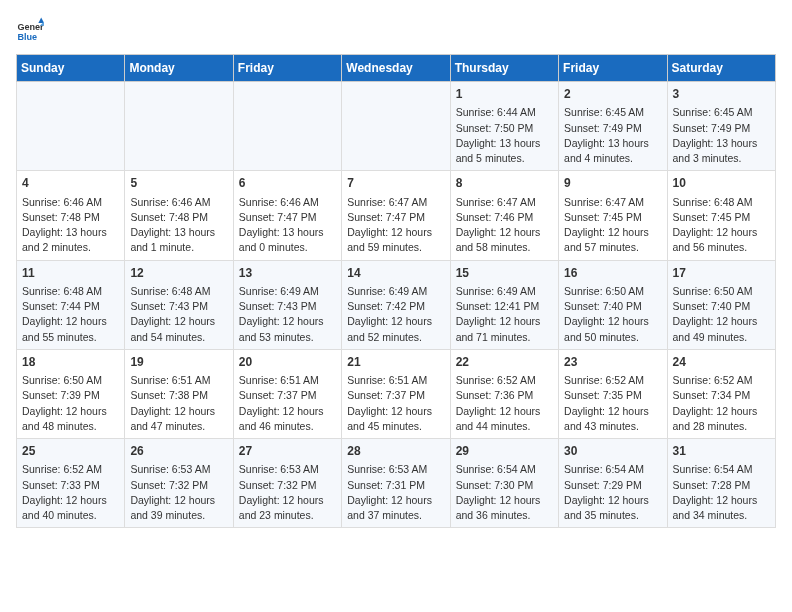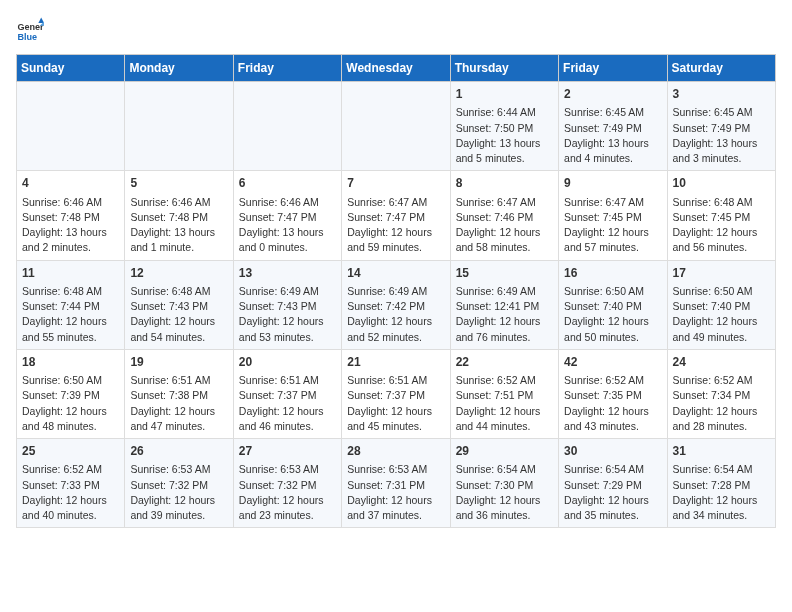--- a/index.html
+++ b/index.html
@@ -218,21 +218,21 @@
           <div>Sunrise: 6:49 AM</div>
           <div>Sunset: 7:42 PM</div>
           <div>Daylight: 12 hours</div>
           <div>and 52 minutes.</div>
         </td>
         <td>
           <span class="day-number">15</span>
           <div>Sunrise: 6:49 AM</div>
           <div>Sunset: 12:41 PM</div>
           <div>Daylight: 12 hours</div>
-          <div>and 76 minutes.</div>
+          <div>and 71 minutes.</div>
         </td>
         <td>
           <span class="day-number">16</span>
           <div>Sunrise: 6:50 AM</div>
           <div>Sunset: 7:40 PM</div>
           <div>Daylight: 12 hours</div>
           <div>and 50 minutes.</div>
         </td>
         <td>
           <span class="day-number">17</span>
@@ -267,26 +267,26 @@
         <td>
           <span class="day-number">21</span>
           <div>Sunrise: 6:51 AM</div>
           <div>Sunset: 7:37 PM</div>
           <div>Daylight: 12 hours</div>
           <div>and 45 minutes.</div>
         </td>
         <td>
           <span class="day-number">22</span>
           <div>Sunrise: 6:52 AM</div>
-          <div>Sunset: 7:51 PM</div>
+          <div>Sunset: 7:36 PM</div>
           <div>Daylight: 12 hours</div>
           <div>and 44 minutes.</div>
         </td>
         <td>
-          <span class="day-number">42</span>
+          <span class="day-number">23</span>
           <div>Sunrise: 6:52 AM</div>
           <div>Sunset: 7:35 PM</div>
           <div>Daylight: 12 hours</div>
           <div>and 43 minutes.</div>
         </td>
         <td>
           <span class="day-number">24</span>
           <div>Sunrise: 6:52 AM</div>
           <div>Sunset: 7:34 PM</div>
           <div>Daylight: 12 hours</div>

